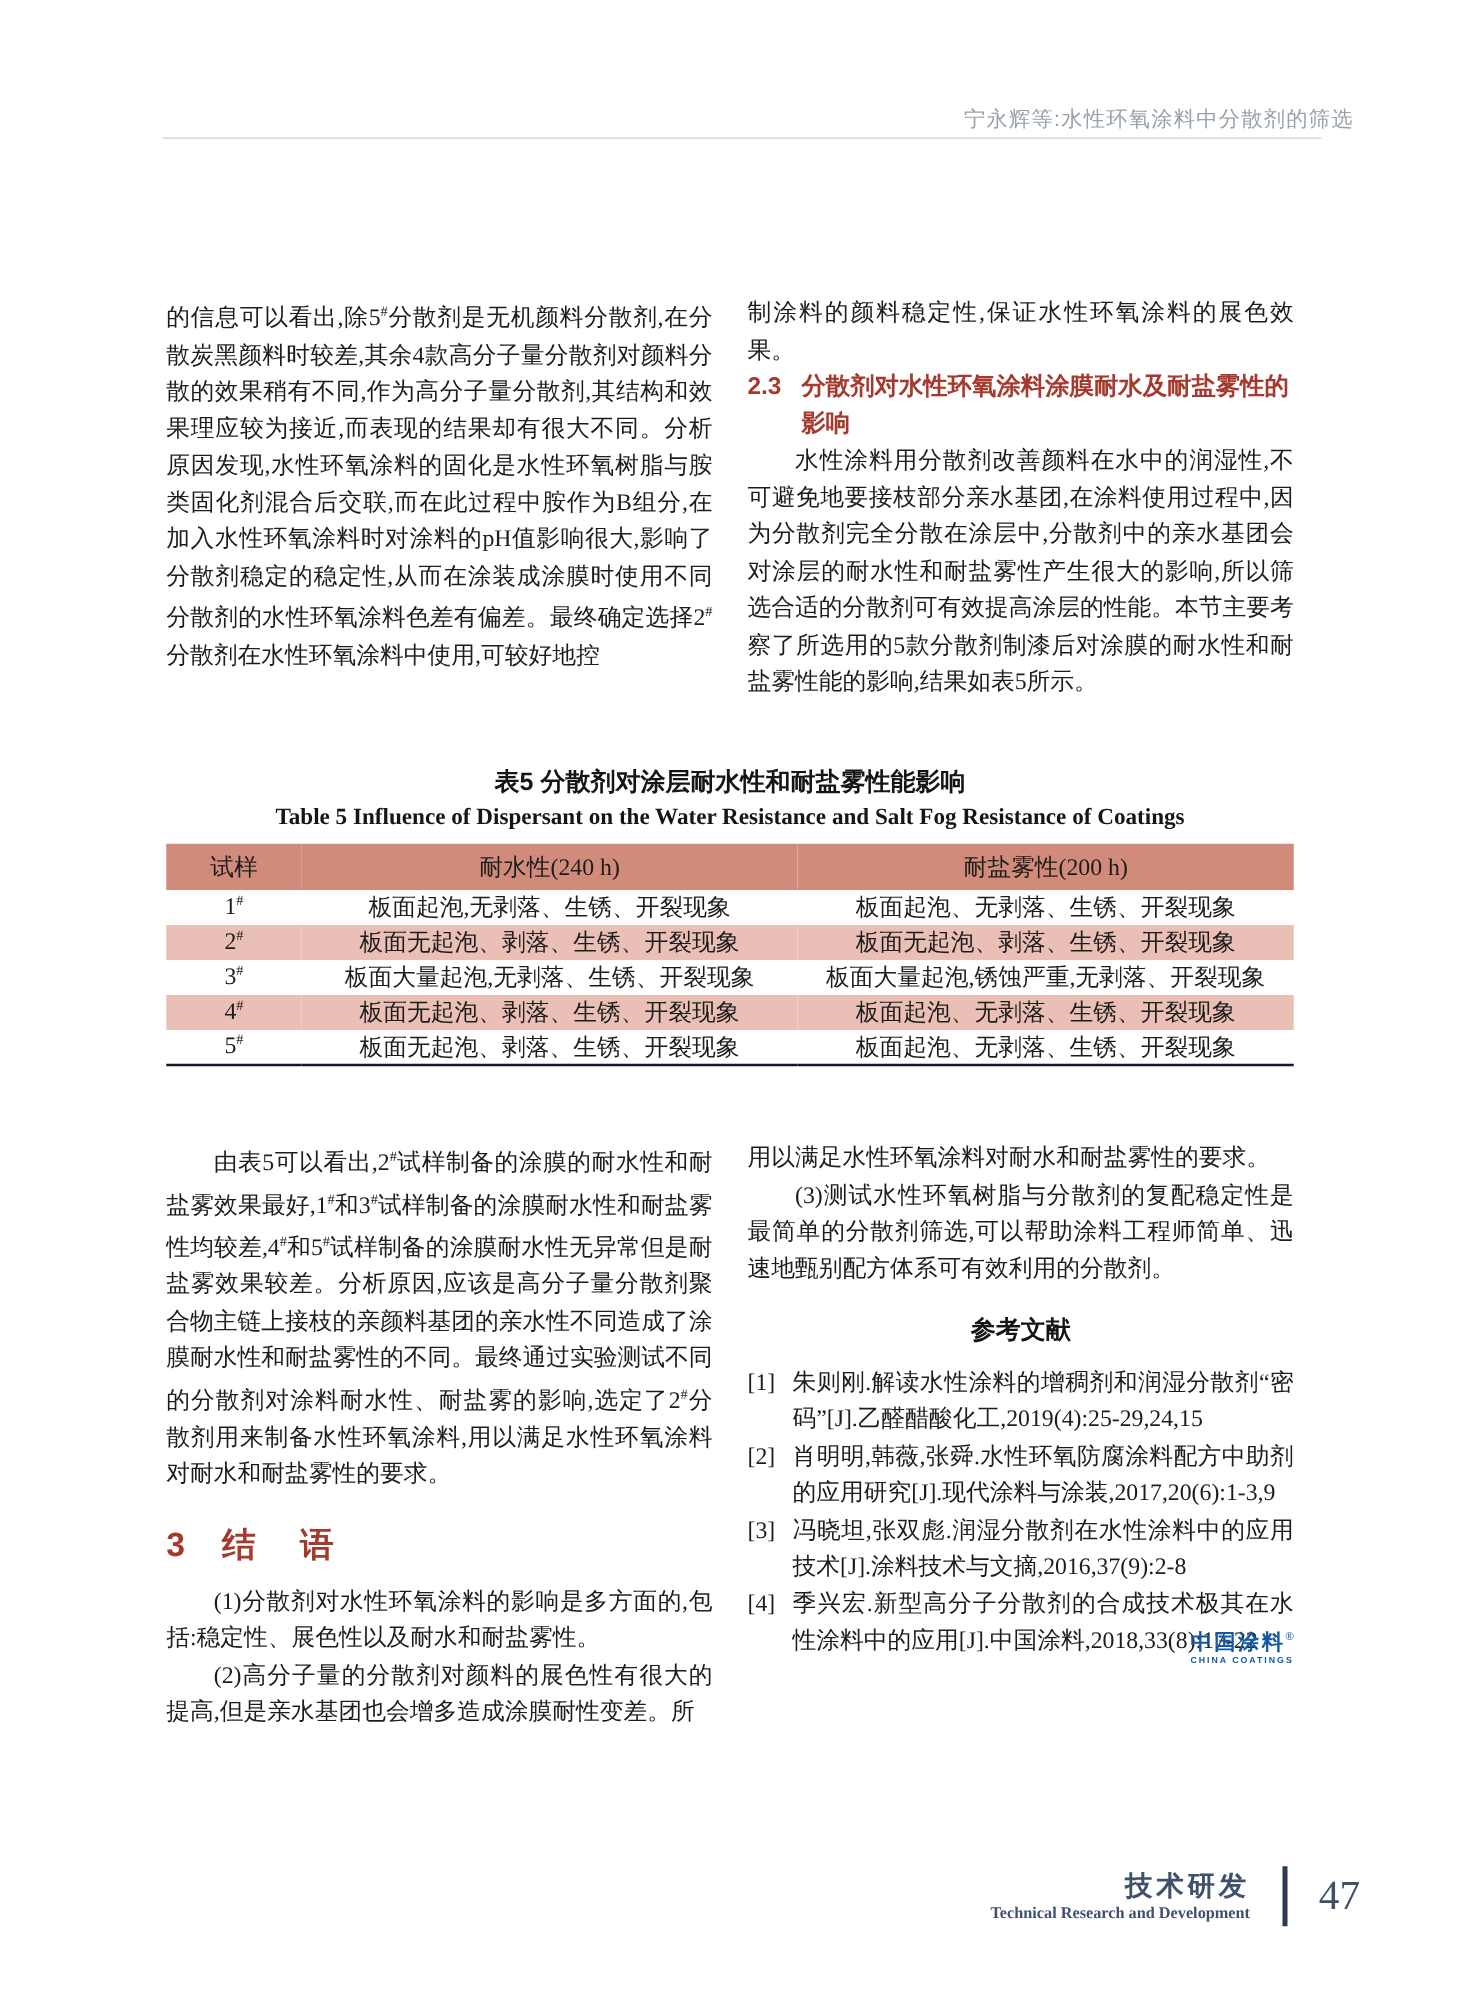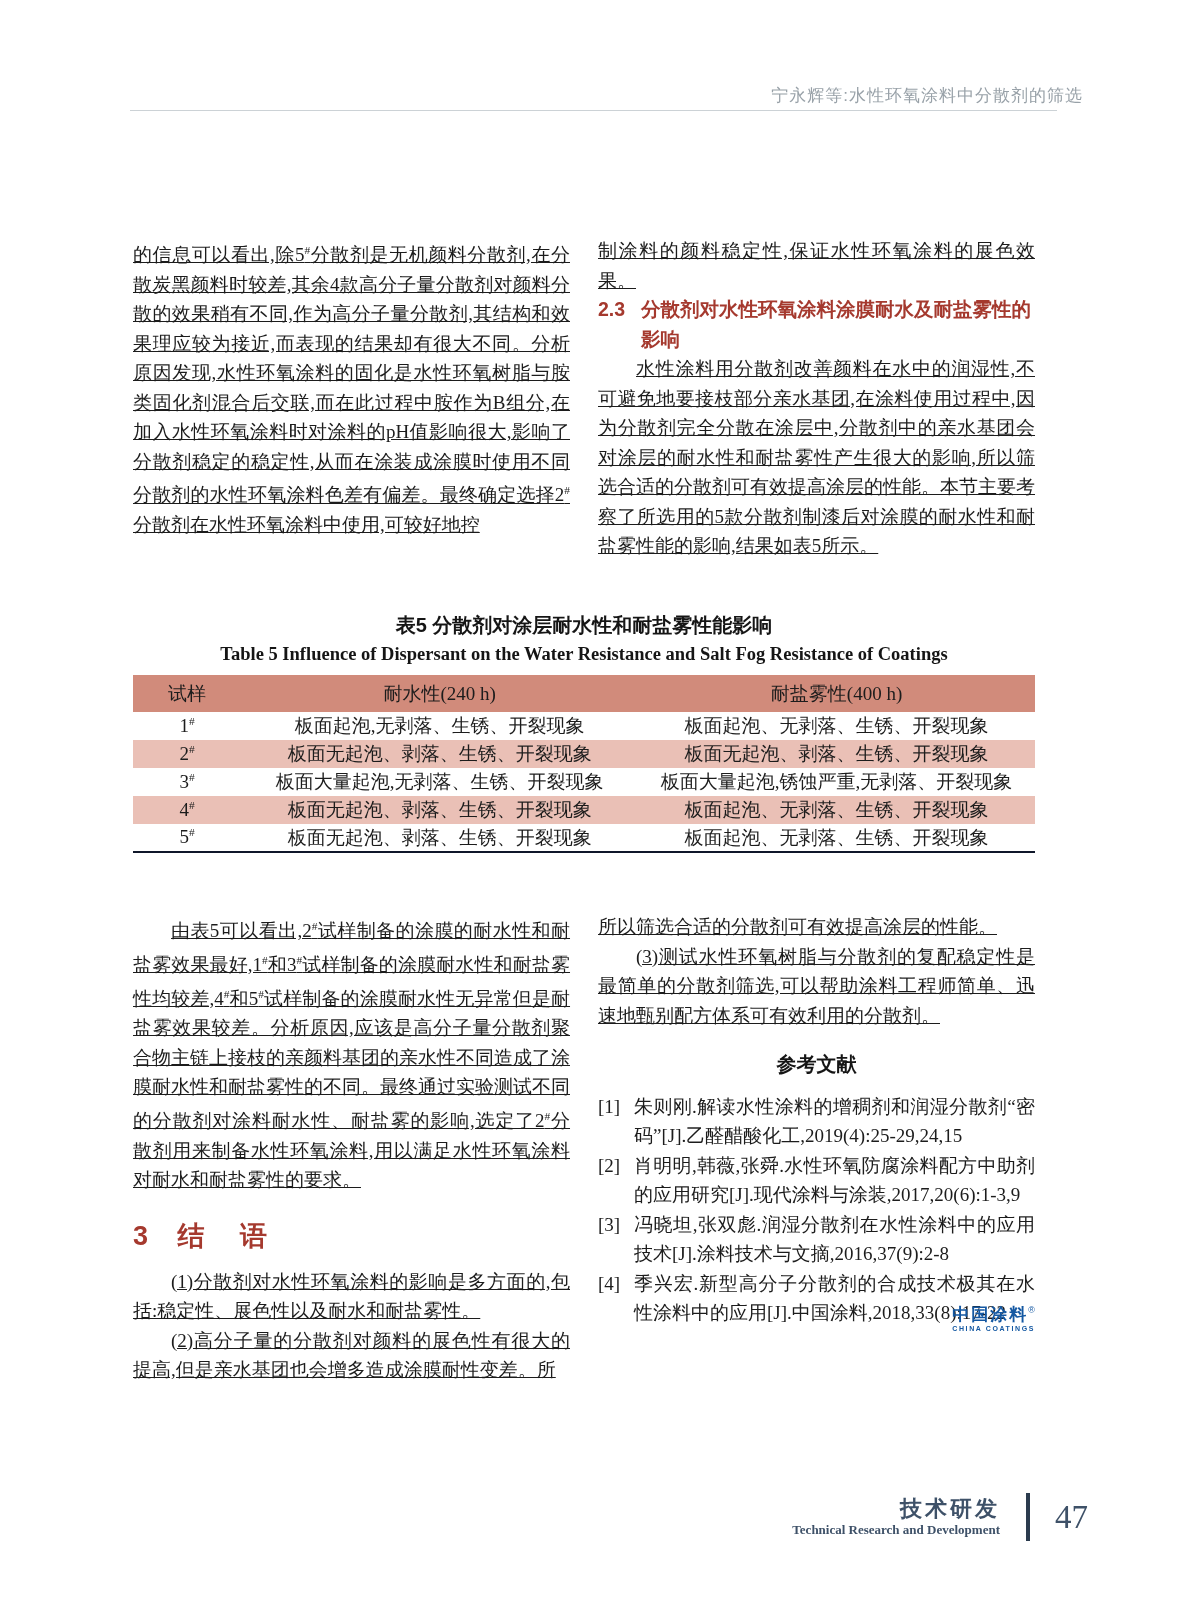--- a/index.html
+++ b/index.html
@@ -15,21 +15,21 @@
     position:absolute; top:84px; right:132px;
     font-family:"Liberation Sans","DejaVu Sans",sans-serif;
     font-size:17px; color:var(--header-gray,#98a1a8); letter-spacing:1px;
   }
   .head-rule { position:absolute; top:110px; left:130px; width:927px; height:1px; background:#ccd2d6; }
 
   
   .top-section    { position:absolute; top:236px; left:133px; width:902px; display:flex; justify-content:space-between; }
   .bottom-section { position:absolute; top:912px; left:133px; width:902px; display:flex; justify-content:space-between; }
   .col { width:437px; font-size:19px; line-height:29.5px; text-align:justify; position:relative; }
-  .col p { margin:0;text-decoration:underline; }
+  .col p { margin:0; }
   .indent { text-indent:2em; }
 
   
   .sec-heading {
     display:flex; margin:0; color:var(--accent-red,#a5392e);
     font-family:"Liberation Sans","DejaVu Sans",sans-serif;
     font-weight:bold; font-size:19.5px; line-height:29.5px; text-align:left;
   }
   .sec-heading .sec-num { flex:none; margin-right:16px; }
   .sec3-heading {
@@ -113,21 +113,21 @@
     <table class="results">
       <colgroup>
         <col class="w-sample">
           <col class="w-water">
           <col class="w-salt">
       </colgroup>
       <thead>
         <tr>
           <th>试样</th>
           <th>耐水性(240 h)</th>
-          <th>耐盐雾性(400 h)</th>
+          <th>耐盐雾性(200 h)</th>
         </tr>
       </thead>
       <tbody>
           <tr class="">
             <td>1<sup>#</sup></td>
             <td>板面起泡,无剥落、生锈、开裂现象</td>
             <td>板面起泡、无剥落、生锈、开裂现象</td>
           </tr>
           <tr class="shaded">
             <td>2<sup>#</sup></td>
@@ -157,21 +157,21 @@
     <div class="col">
       <p class="indent">由表5可以看出,2<sup>#</sup>试样制备的涂膜的耐水性和耐盐雾效果最好,1<sup>#</sup>和3<sup>#</sup>试样制备的涂膜耐水性和耐盐雾性均较差,4<sup>#</sup>和5<sup>#</sup>试样制备的涂膜耐水性无异常但是耐盐雾效果较差。分析原因,应该是高分子量分散剂聚合物主链上接枝的亲颜料基团的亲水性不同造成了涂膜耐水性和耐盐雾性的不同。最终通过实验测试不同的分散剂对涂料耐水性、耐盐雾的影响,选定了2<sup>#</sup>分散剂用来制备水性环氧涂料,用以满足水性环氧涂料对耐水和耐盐雾性的要求。</p>
       <h2 class="sec3-heading">
         <span class="sec-num">3</span>
         <span class="sec3-title">结 语</span>
       </h2>
       <p class="indent">(1)分散剂对水性环氧涂料的影响是多方面的,包括:稳定性、展色性以及耐水和耐盐雾性。</p>
       <p class="indent">(2)高分子量的分散剂对颜料的展色性有很大的提高,但是亲水基团也会增多造成涂膜耐性变差。所</p>
     </div>
     <div class="col">
-      <p>所以筛选合适的分散剂可有效提高涂层的性能。</p>
+      <p>用以满足水性环氧涂料对耐水和耐盐雾性的要求。</p>
       <p class="indent">(3)测试水性环氧树脂与分散剂的复配稳定性是最简单的分散剂筛选,可以帮助涂料工程师简单、迅速地甄别配方体系可有效利用的分散剂。</p>
       <div class="refs-title">参考文献</div>
       <div>
           <div class="ref-item">
             <span class="ref-num">[1]</span>
             <span class="ref-text">朱则刚.解读水性涂料的增稠剂和润湿分散剂“密码”[J].乙醛醋酸化工,2019(4):25-29,24,15</span>
           </div>
           <div class="ref-item">
             <span class="ref-num">[2]</span>
             <span class="ref-text">肖明明,韩薇,张舜.水性环氧防腐涂料配方中助剂的应用研究[J].现代涂料与涂装,2017,20(6):1-3,9</span>

